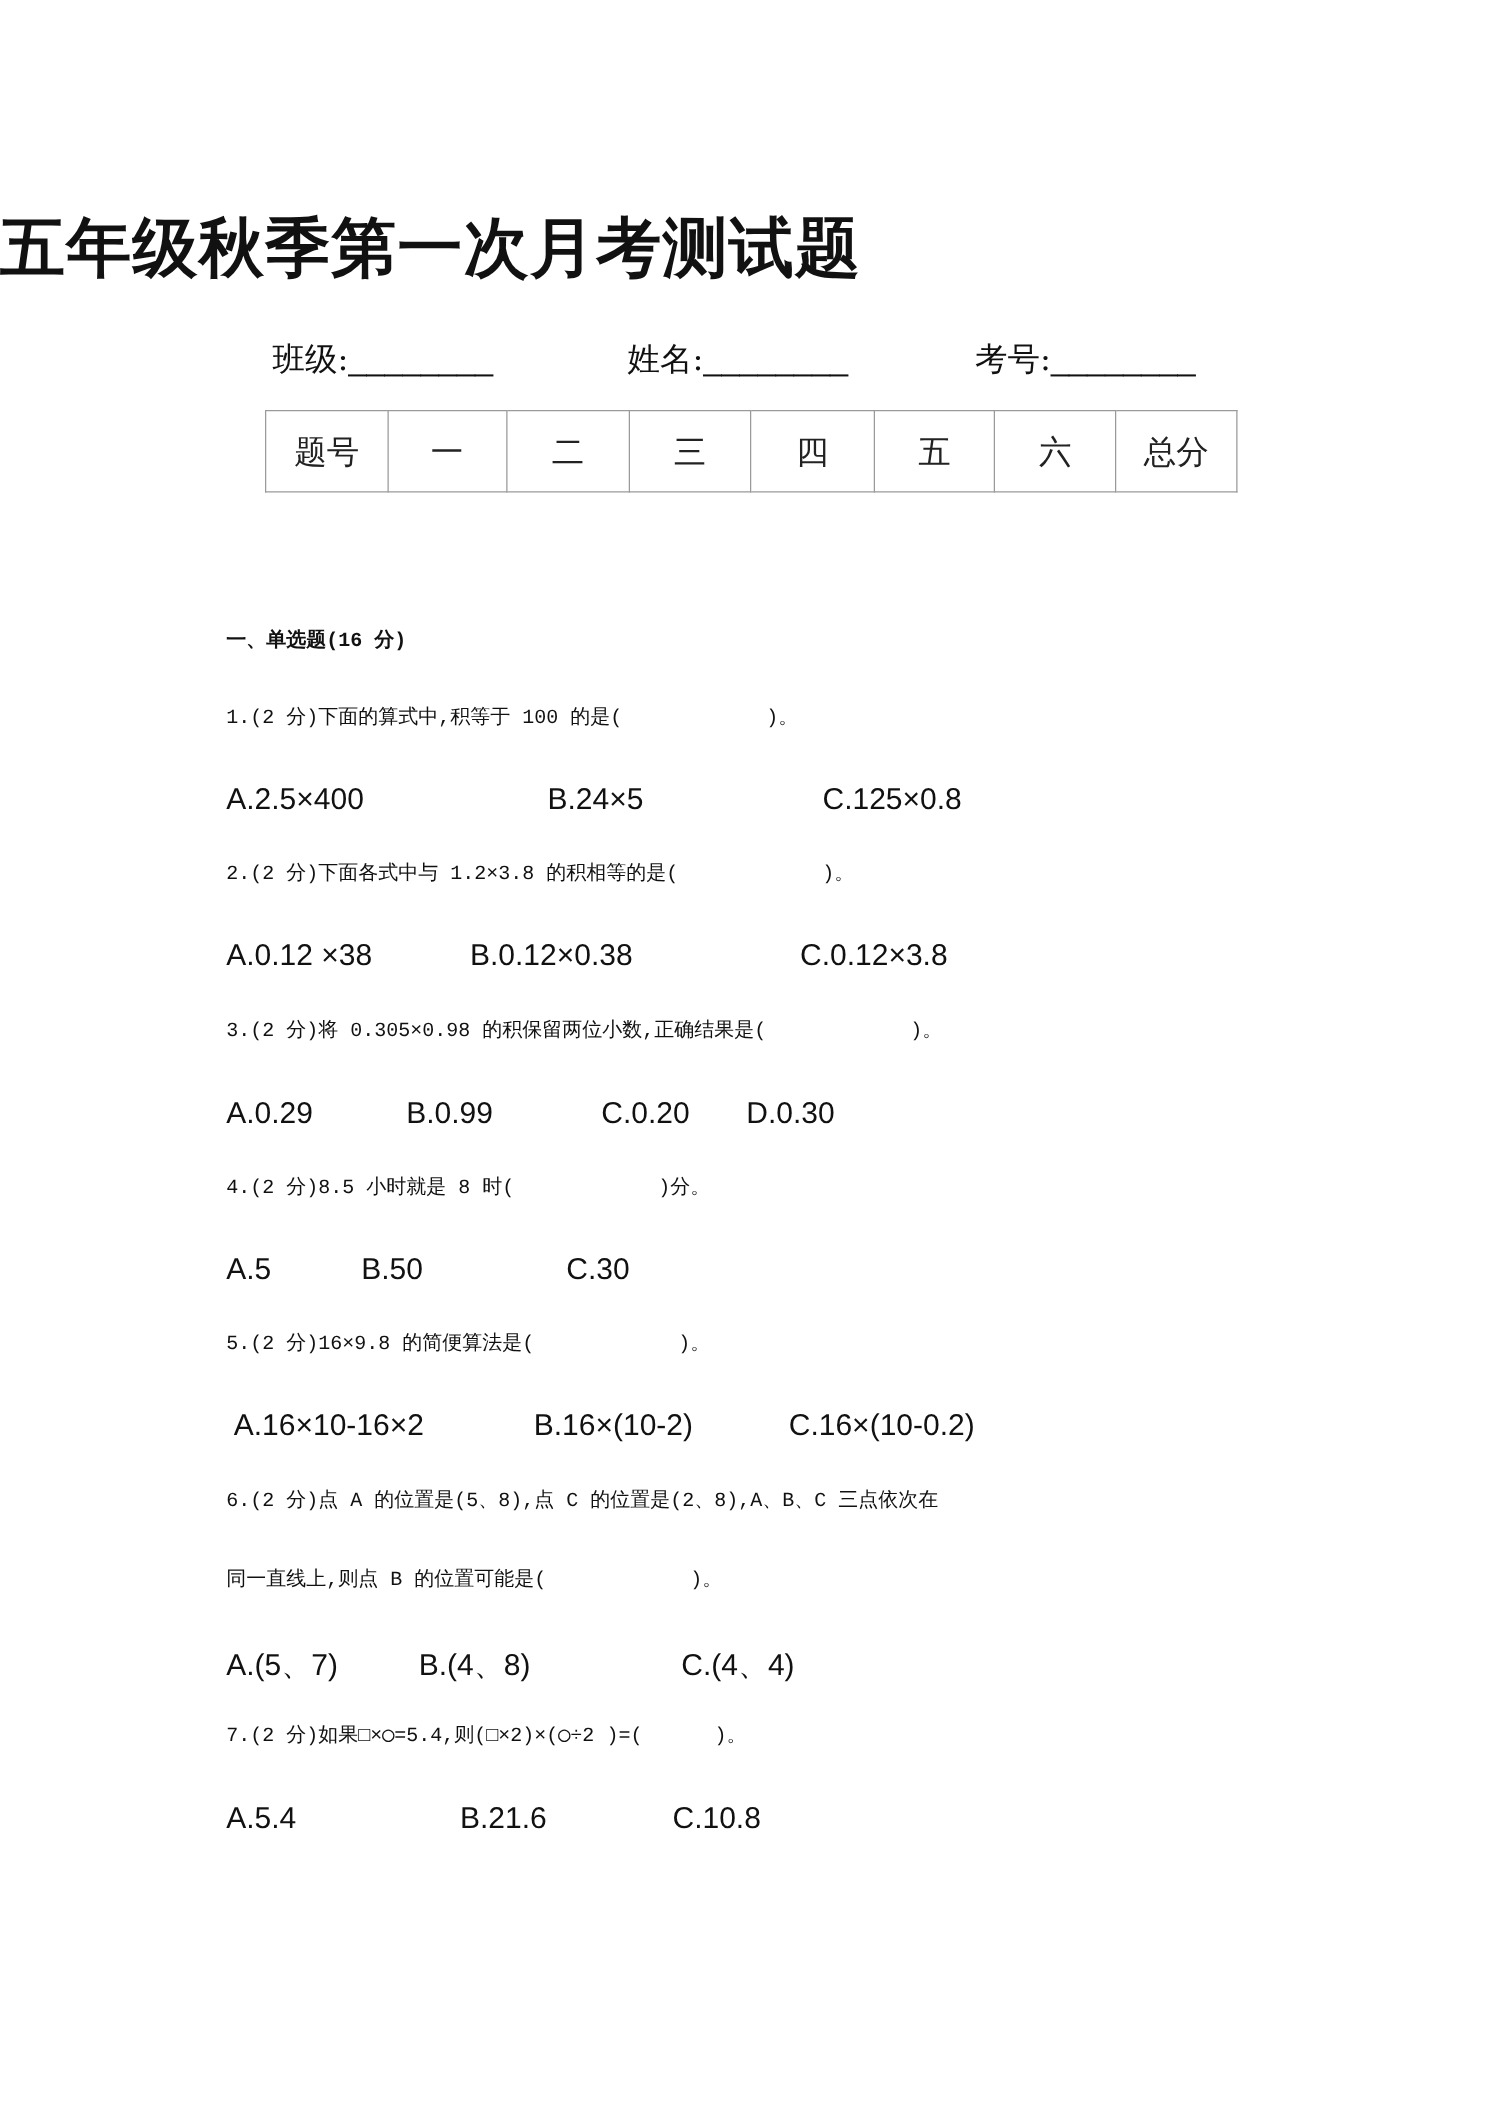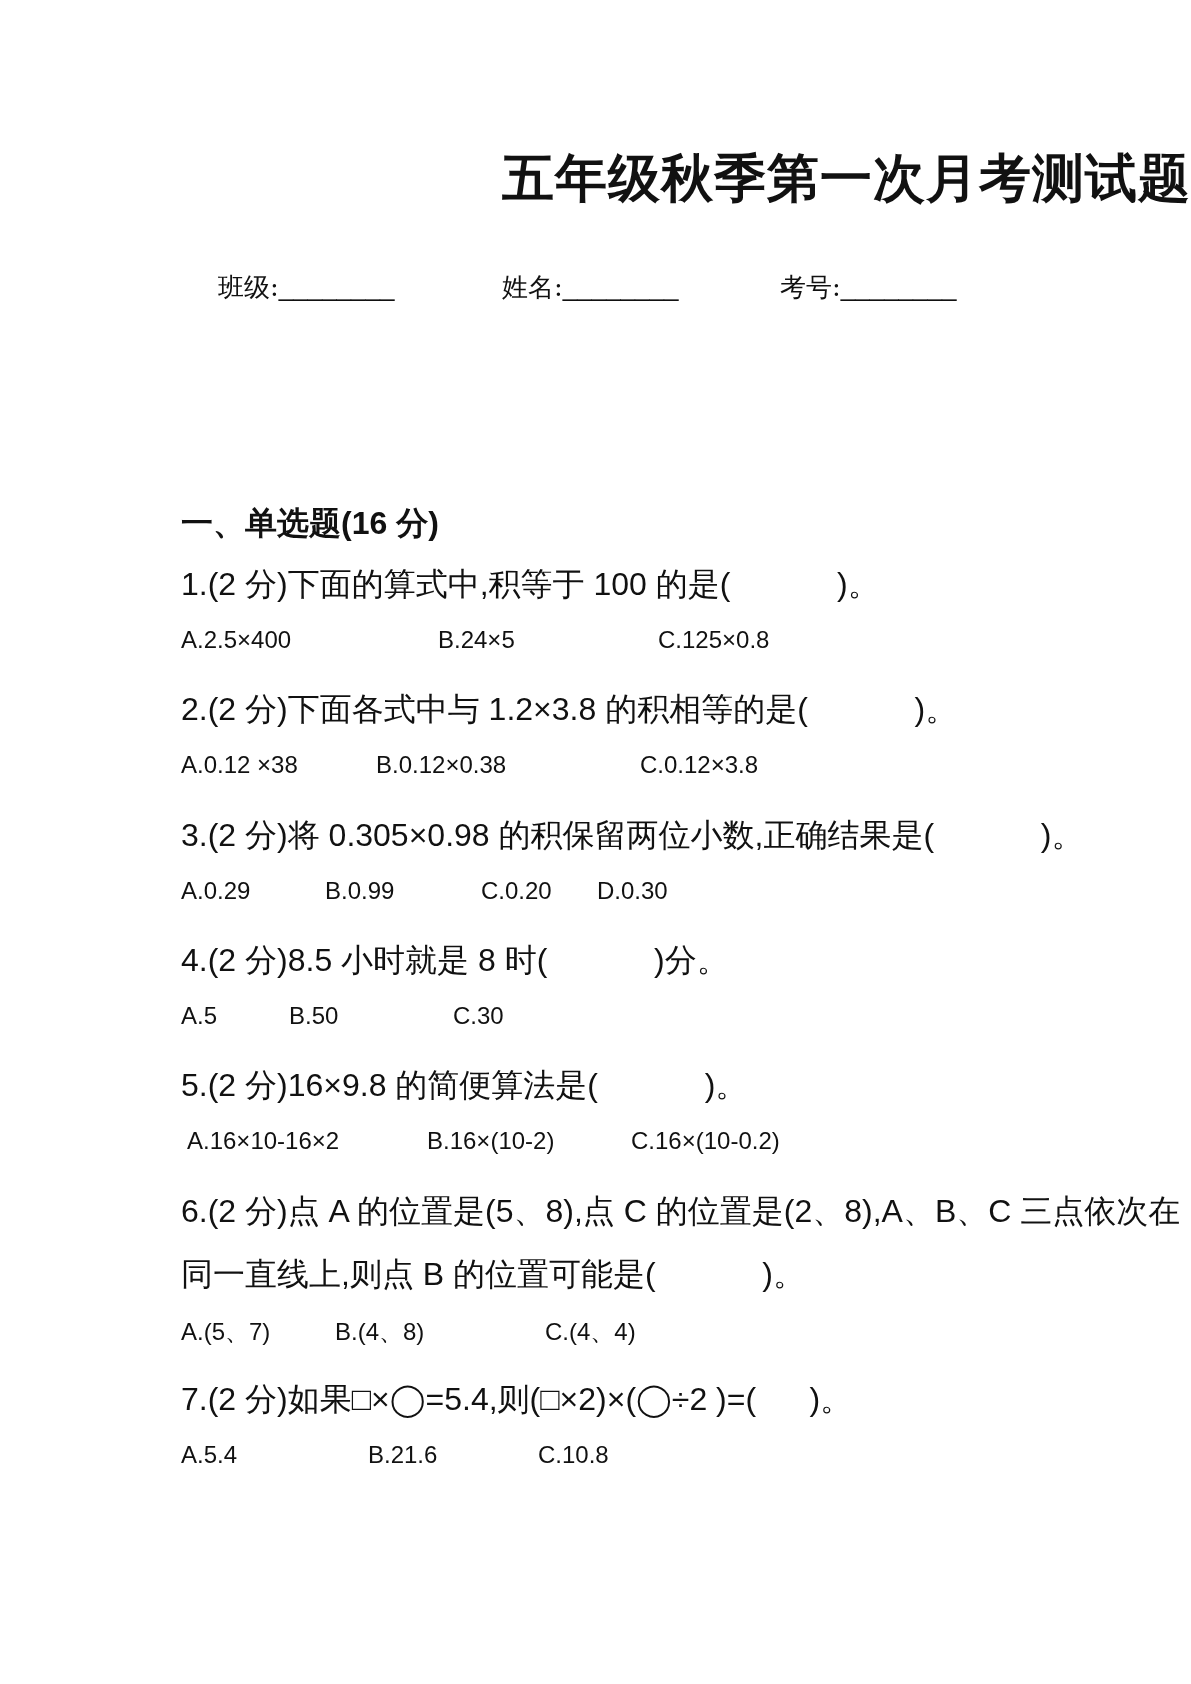--- a/index.html
+++ b/index.html
@@ -2,40 +2,40 @@
 <html><head>
   <meta charset="utf-8">
   <style>
     html, body { margin: 0; padding: 0; background: #ffffff; }
     body {
       width: 1191px; height: 1684px; position: relative; overflow: hidden;
       color: #111;
       font-family: "DejaVu Sans", "Liberation Sans", sans-serif;
     }
     .title {
-      position: absolute; left: 0; width: 1191px; top: 144px;
-      text-align: right; font-size: 52px; font-weight: bold; letter-spacing: 1px;
+      position: absolute; left: 0; width: 1191px; top: 164px;
+      text-align: left; font-size: 52px; font-weight: bold; letter-spacing: 1px;
       font-family: "DejaVu Sans", sans-serif;
     }
     .info {
       position: absolute; top: 250px; font-size: 26px;
       font-family: "DejaVu Serif", serif; font-weight: normal; margin-top: 20px;
     }
     .info .blank { font-family: "Liberation Sans", sans-serif; }
     table.score {
       position: absolute; left: 212px; top: 328px;
       border-collapse: collapse; width: 778px;
     }
     table.score td {
       border: 1px solid #9a9a9a; height: 62px; text-align: center;
       font-size: 26px; font-family: "DejaVu Serif", serif; font-weight: 300; color: #222;
     }
     .line {
-      position: absolute; left: 181px; font-size: 32px;
-      font-family: Liberation Sans, sans-serif; white-space: pre;
+      position: absolute; left: 181px; font-size: 16px;
+      font-family: Liberation Mono, monospace; white-space: pre;
     }
     .section { font-weight: bold; }
     .opt { position: absolute; font-size: 24px; font-family: "Liberation Sans", sans-serif; white-space: pre; }
   </style>
 </head>
 <body>
 
 <div class="title">五年级秋季第一次月考测试题</div>
 
 <div class="info" style="left:218px">
@@ -43,20 +43,30 @@
 </div>
 <div class="info" style="left:502px">
   <span>姓名:</span><span class="blank">________</span>
 </div>
 <div class="info" style="left:780px">
   <span>考号:</span><span class="blank">________</span>
 </div>
 
 <table class="score">
   <tbody>
+      <tr>
+    <td style="width:97px">题号</td>
+    <td style="width:94px">一</td>
+    <td style="width:98px">二</td>
+    <td style="width:96px">三</td>
+    <td style="width:98px">四</td>
+    <td style="width:96px">五</td>
+    <td style="width:96px">六</td>
+    <td style="width:96px">总分</td>
+  </tr>
 </tbody>
   </table>
 
 <div class="line section" style="top:502px">一、单选题(16 分)</div>
 
 <div class="line" style="top:563px">1.(2 分)下面的算式中,积等于 100 的是(            )。</div>
 <div class="opt" style="left:181px;top:626px">A.2.5×400</div>
 <div class="opt" style="left:438px;top:626px">B.24×5</div>
 <div class="opt" style="left:658px;top:626px">C.125×0.8</div>
 

